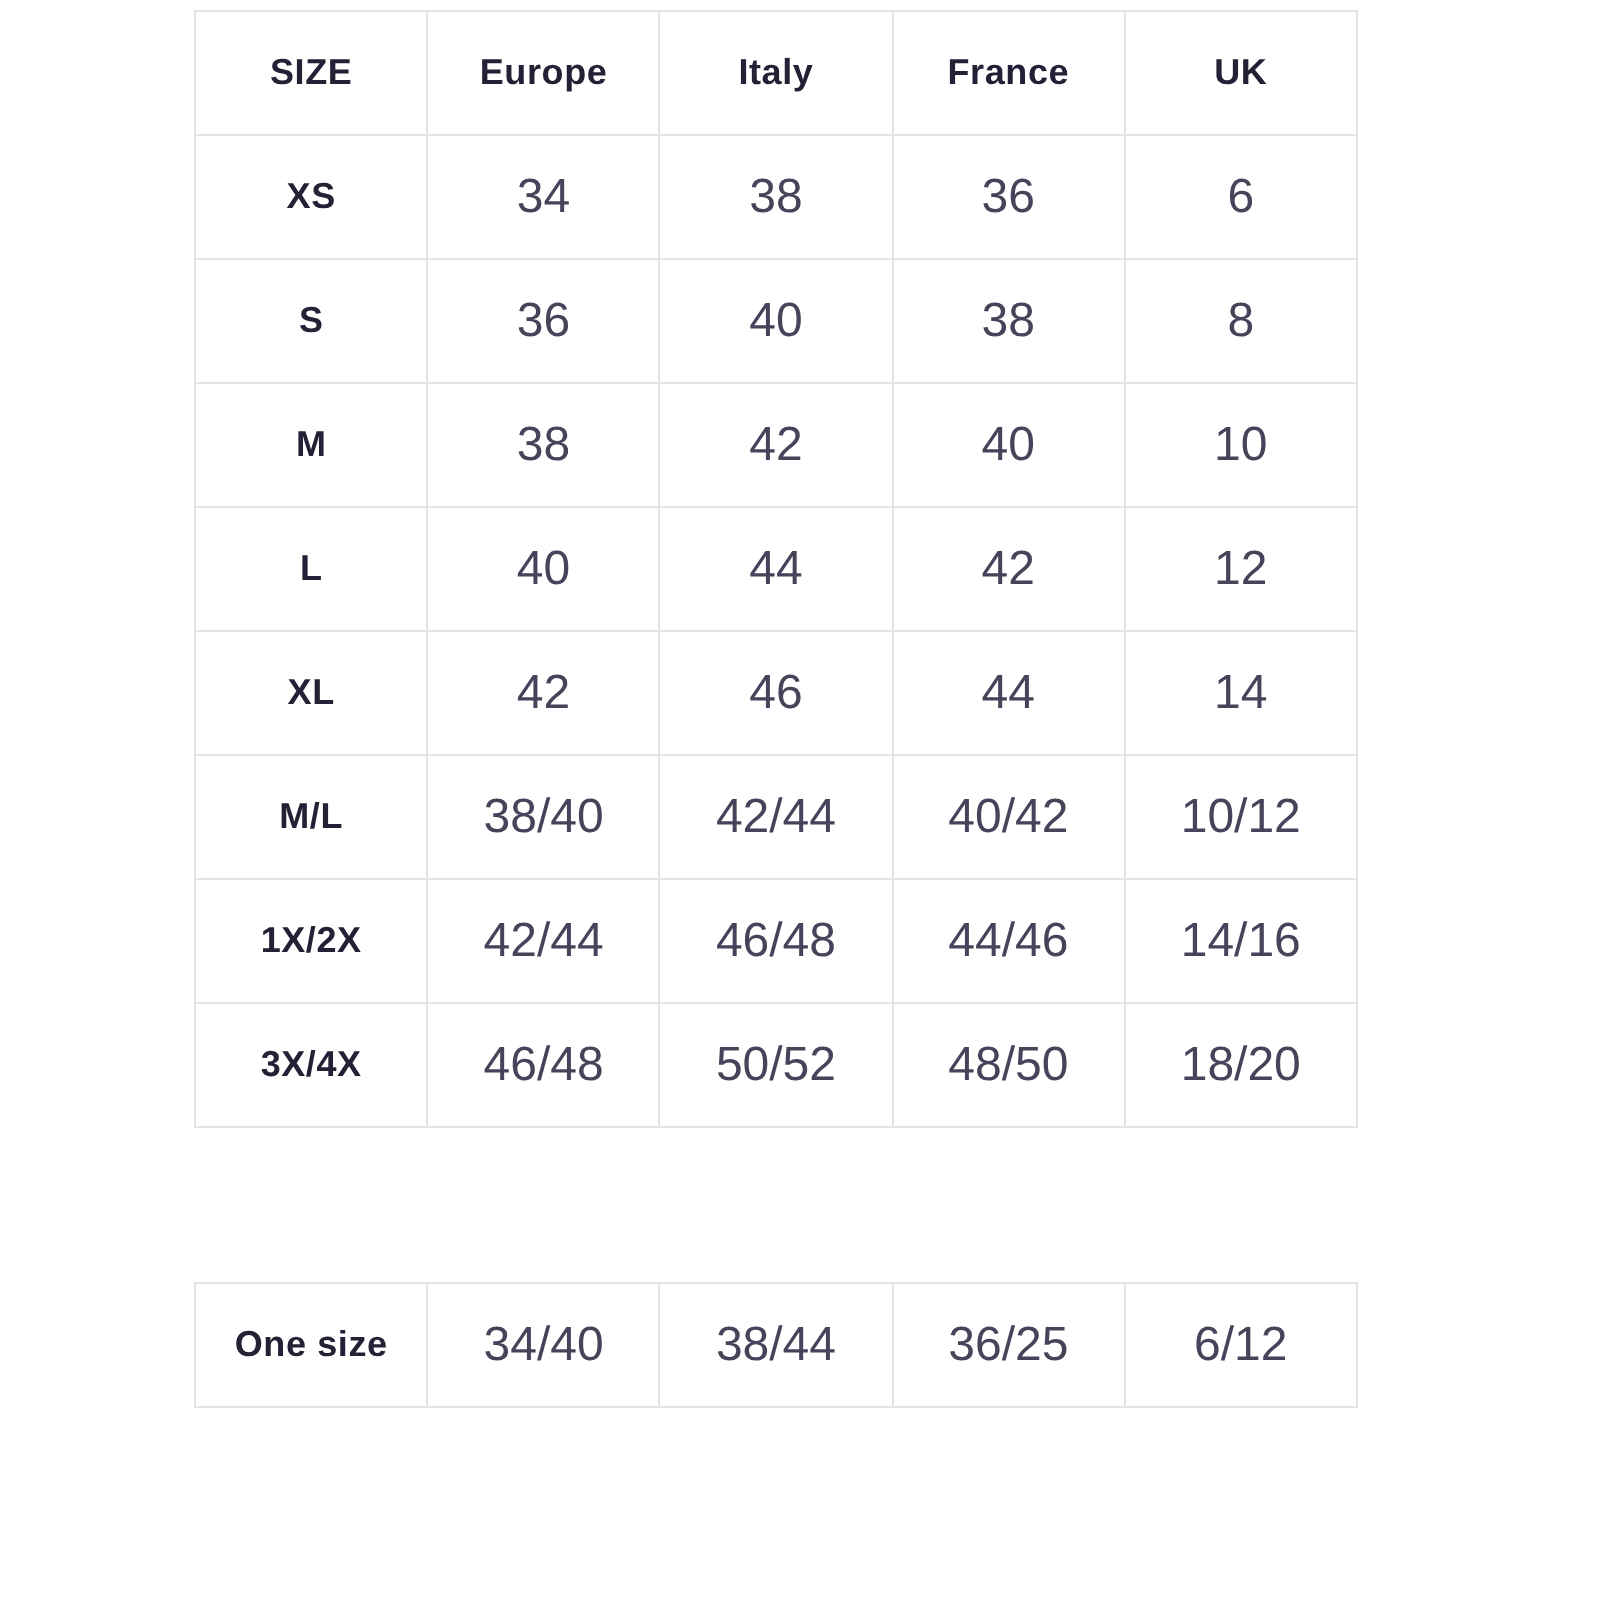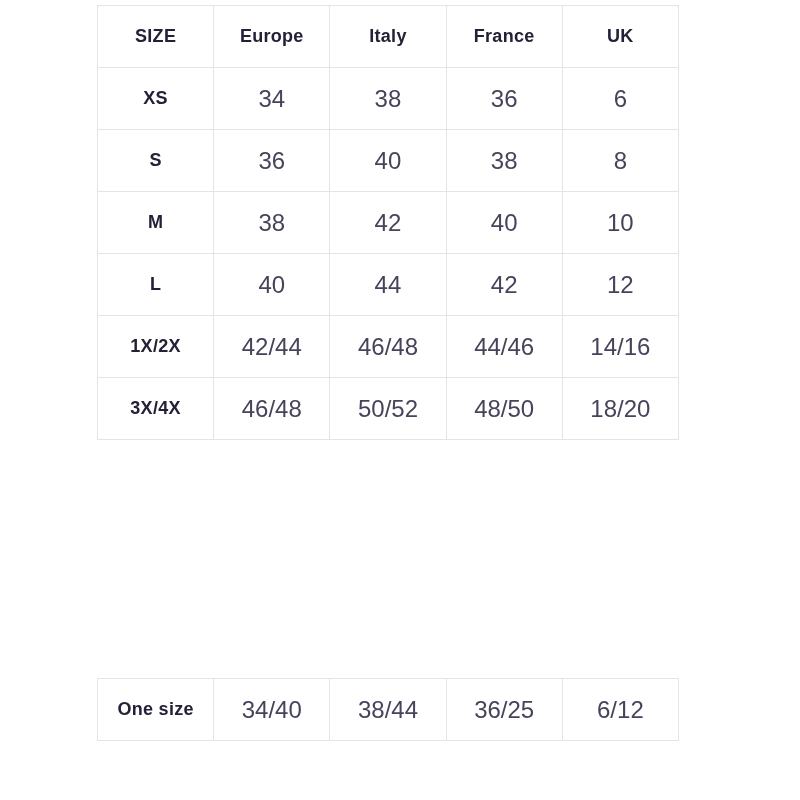--- a/index.html
+++ b/index.html
@@ -23,21 +23,21 @@
   }
   table.size-table {
     position: absolute;
     left: 97px;
     width: 582px;
     border-collapse: collapse;
     table-layout: fixed;
     background: var(--background);
   }
   #main-table { top: 5px; }
-  #special-table { top: 678px; }
+  #special-table { top: 641px; }
   .size-table th,
   .size-table td {
     border: 1px solid var(--table-border);
     height: 62px;
     padding: 0 4px;
     text-align: center;
     vertical-align: middle;
     white-space: nowrap;
   }
   .size-table th {
@@ -88,20 +88,34 @@
         <td>10</td>
       </tr>
       <tr>
         <th>L</th>
         <td>40</td>
         <td>44</td>
         <td>42</td>
         <td>12</td>
       </tr>
       <tr>
+        <th>XL</th>
+        <td>42</td>
+        <td>46</td>
+        <td>44</td>
+        <td>14</td>
+      </tr>
+      <tr>
+        <th>M/L</th>
+        <td>38/40</td>
+        <td>42/44</td>
+        <td>40/42</td>
+        <td>10/12</td>
+      </tr>
+      <tr>
         <th>1X/2X</th>
         <td>42/44</td>
         <td>46/48</td>
         <td>44/46</td>
         <td>14/16</td>
       </tr>
       <tr>
         <th>3X/4X</th>
         <td>46/48</td>
         <td>50/52</td>

